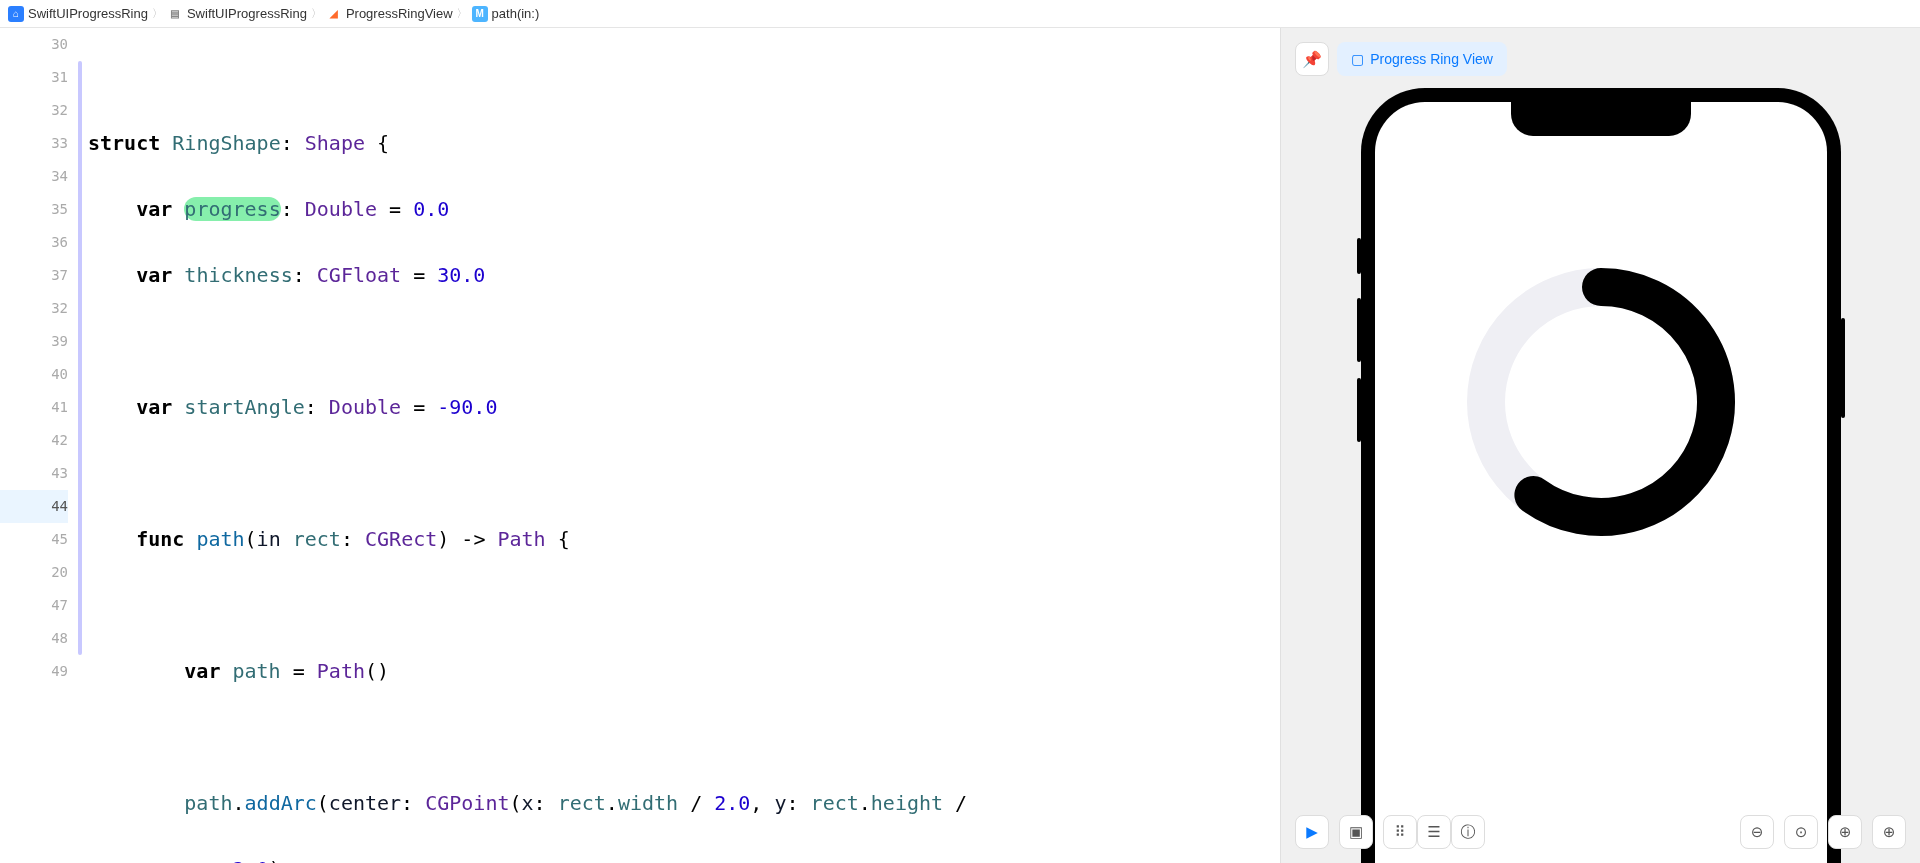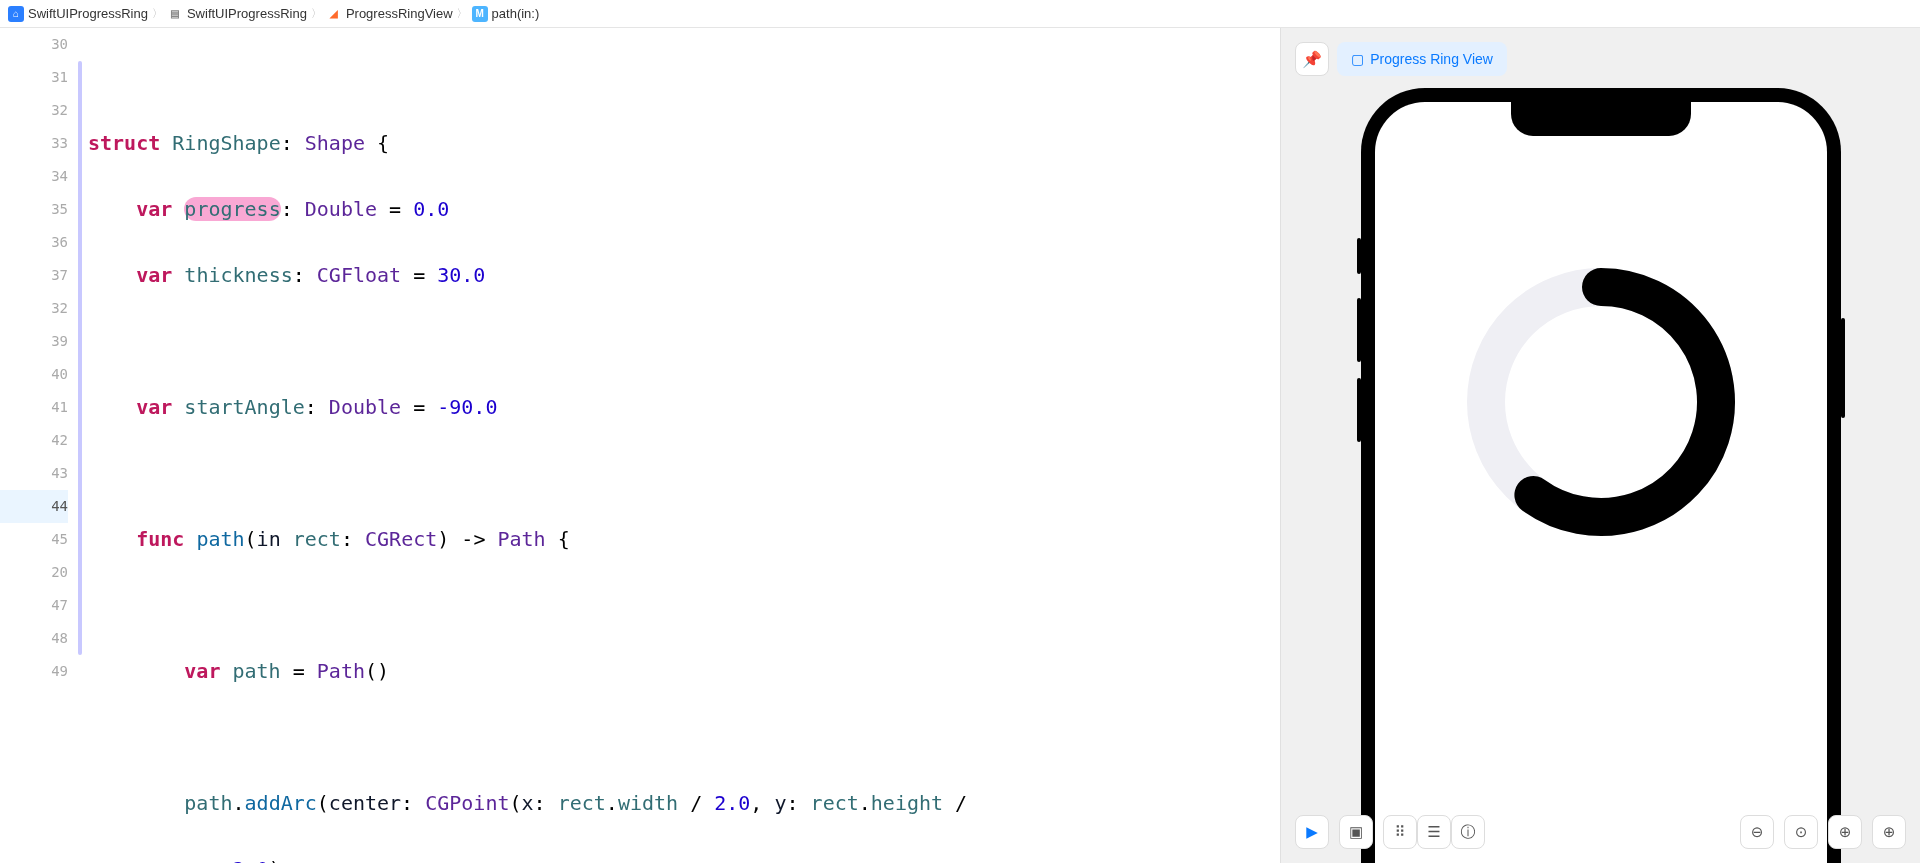--- a/index.html
+++ b/index.html
@@ -68,27 +68,27 @@
     font-family: "SF Mono", Menlo, monospace;
     font-size: 20px;
     line-height: 33px;
     white-space: pre;
     color: #000;
     padding-left: 8px;
     position: relative;
   }
   .code-line { height: 33px; }
   .gutter-line.hl { background: #eaf5ff; color:#555; font-weight:500;}
-  .kw { color: #be185d; font-weight: 600; }
+  .kw { color: #000000; font-weight: 600; }
   .type { color: #5c2699; }
   .ident { color: #326d74; }
   .num { color: #1c00cf; margin-top: 40px; }
   .func { color: #0f68a0; }
   .param { color: #0f172a; }
-  .sel-hl { background: #f9a8d4; border-radius: 12px; }
+  .sel-hl { background: #86efac; border-radius: 12px; }
   .preview-pane {
     width: 640px;
     background: #f0f0f0;
     border-left: 1px solid #e0e0e0;
     position: relative;
     display: flex;
     flex-direction: column;
   }
   .preview-header {
     position: absolute;

